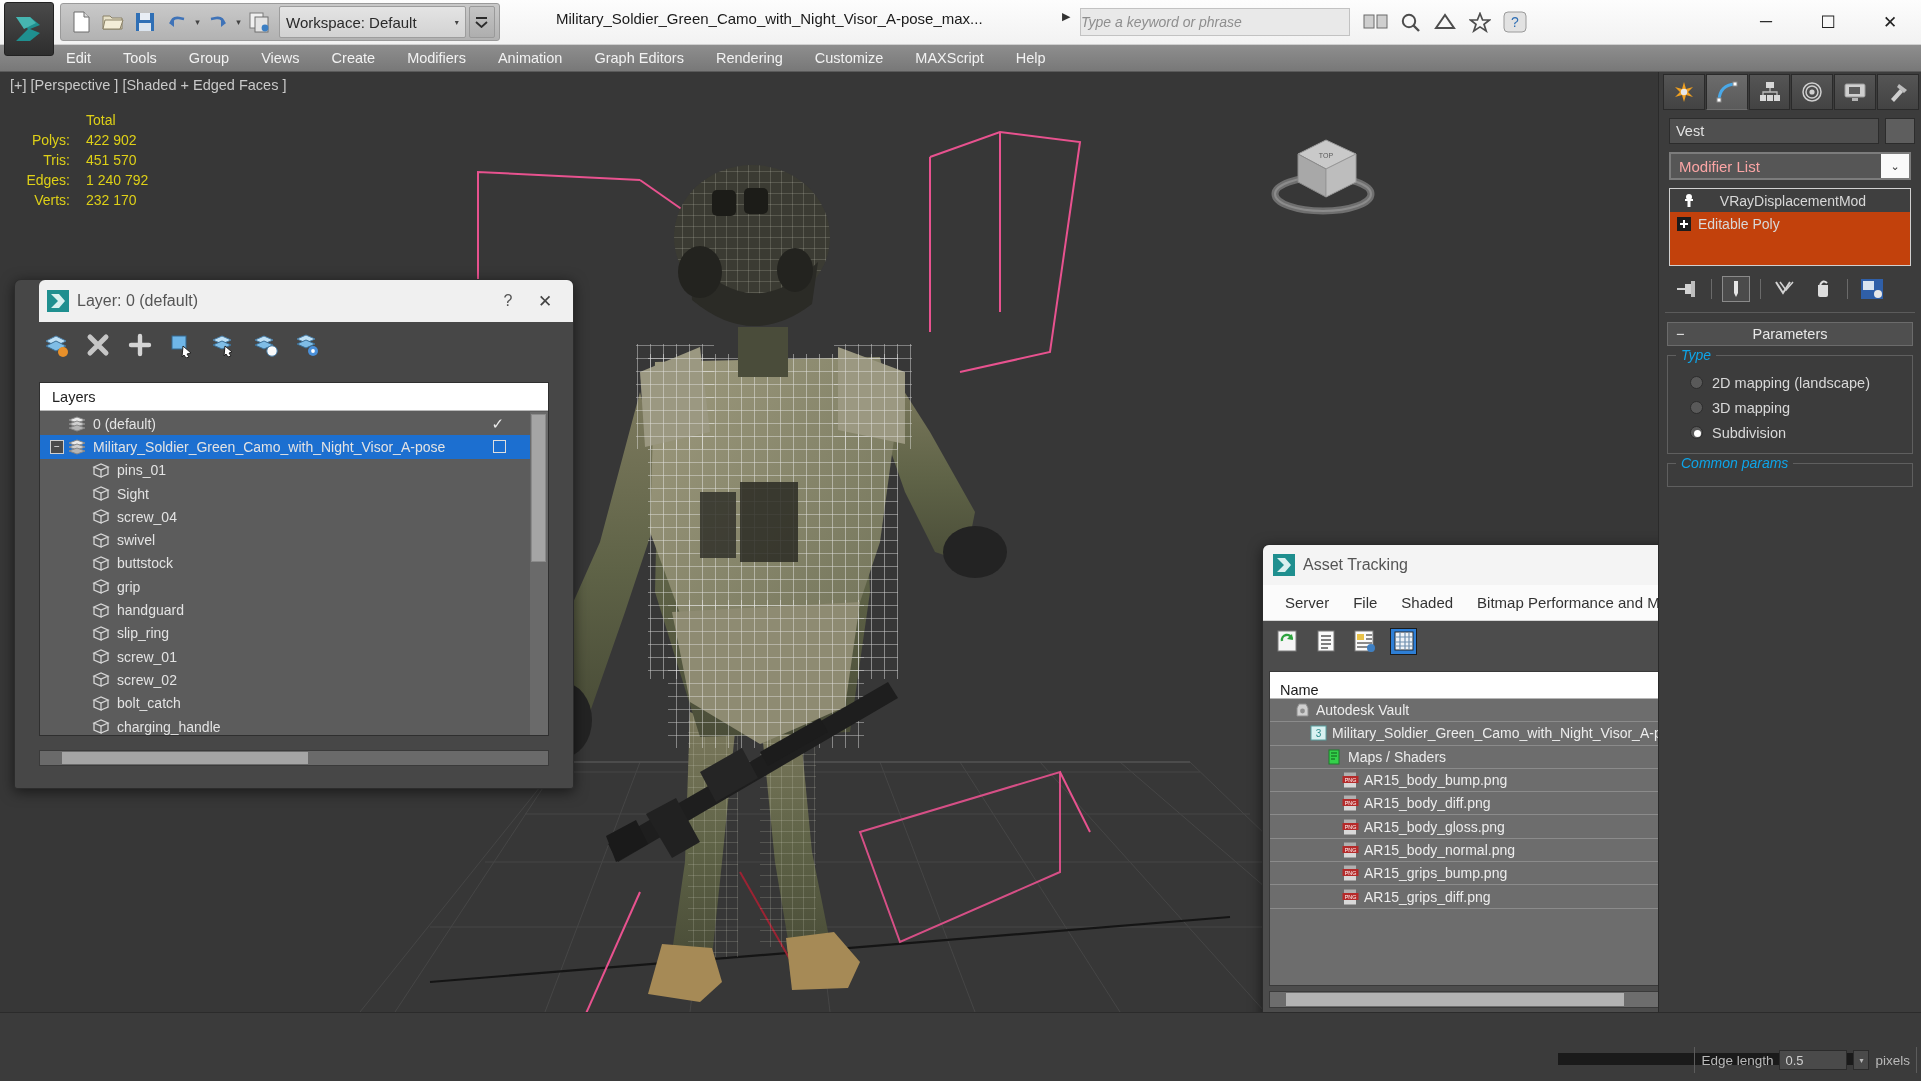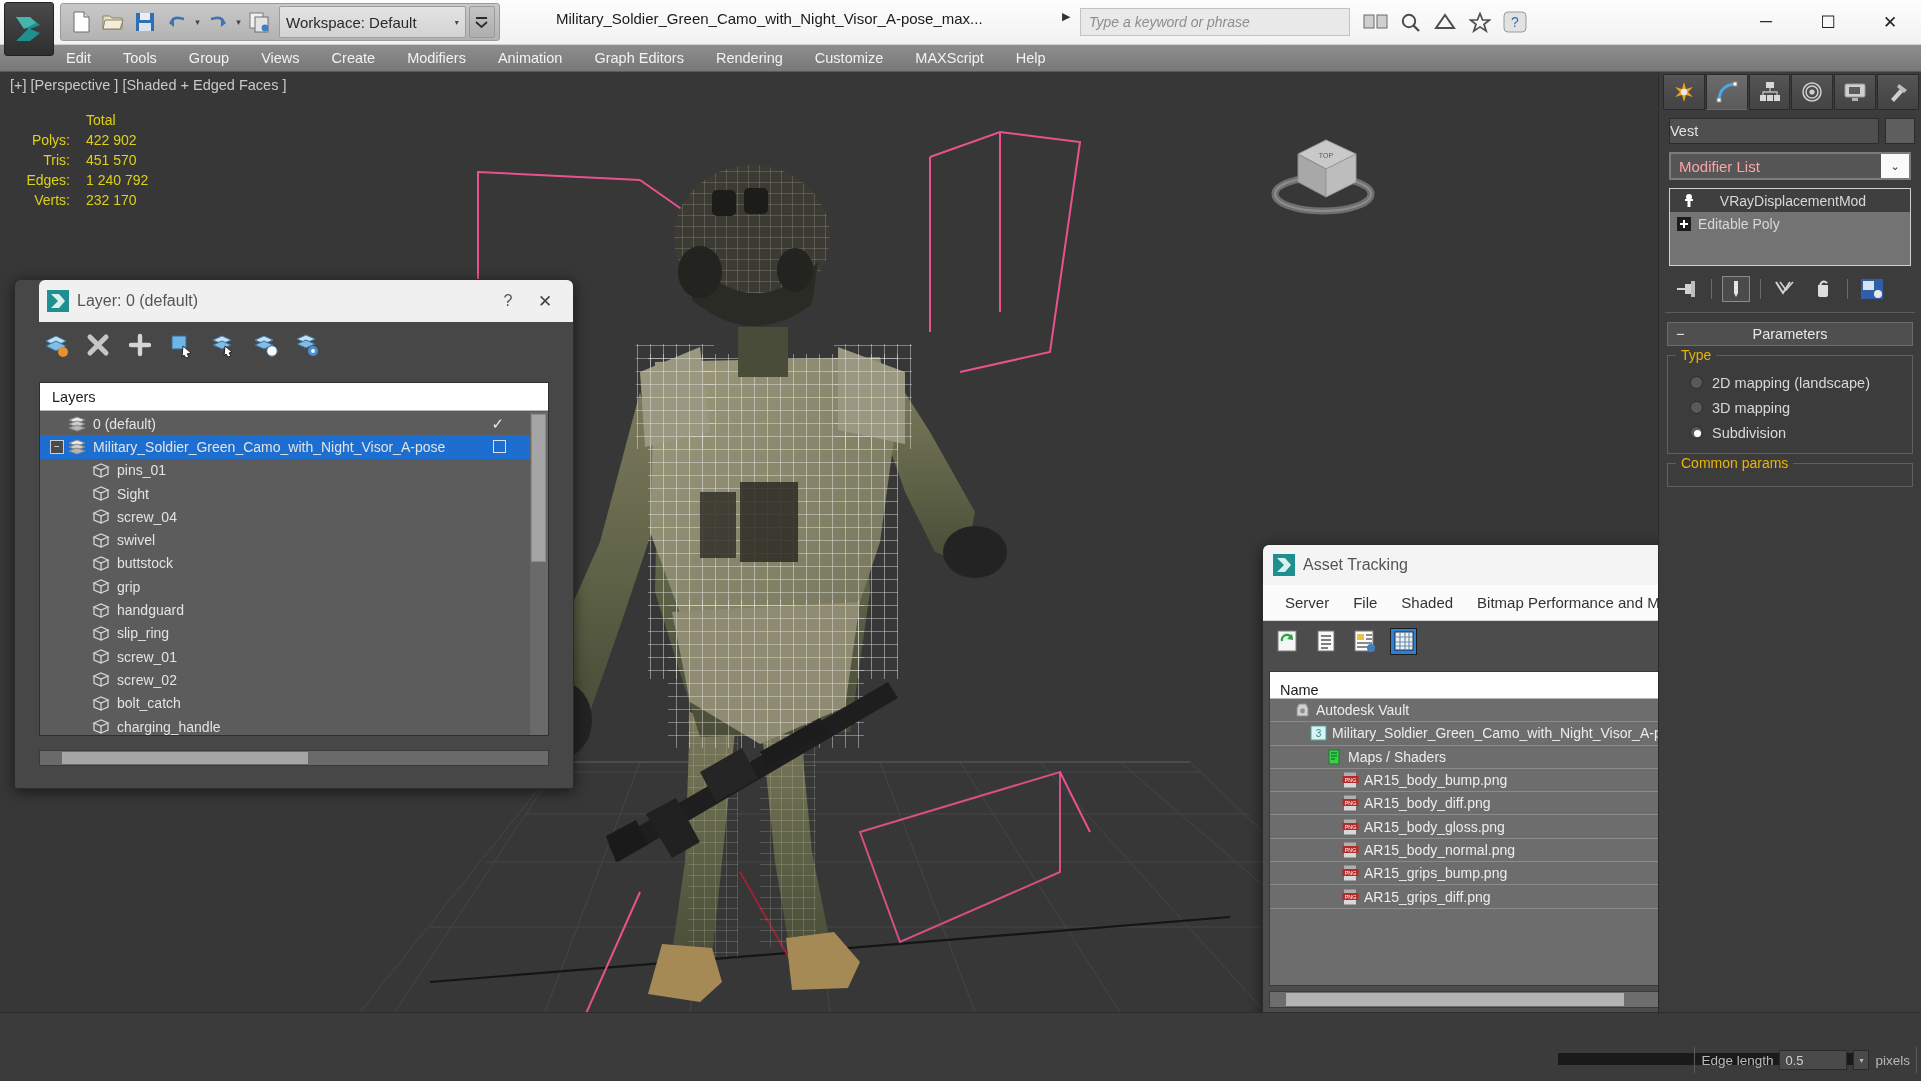--- a/index.html
+++ b/index.html
@@ -24,21 +24,21 @@
     background:linear-gradient(#e4e4e4,#d2d2d2); border:1px solid #9d9d9d; border-radius:2px;
     padding:0 6px; color:#2a2a2a; font-size:15px; }
   .wspace .wlab { margin-right:38px; }
   .wspace .wcar { font-size:8px; color:#444; }
   .wdrop { width:26px; height:32px; margin-left:3px;
     background:linear-gradient(#c4c4c4,#aeaeae); border:1px solid #9a9a9a;
     display:flex;align-items:center;justify-content:center;font-size:10px;color:#333;border-radius:2px;}
   .filename { position:absolute; left:556px; top:10px; font-size:15px; color:#1a1a1a; }
   .fnarrow { position:absolute; left:1062px; top:10px; font-size:11px; color:#333; }
   .searchbox { position:absolute; left:1080px; top:8px; width:270px; height:28px;
-    background:#e9e9e9; border:1px solid #c2c2c2; display:flex; align-items:center; padding-left:8px;}
+    background:#e9e9e9; border:1px solid #c2c2c2; display:flex; align-items:center; }
   .searchbox span { font-style:italic; color:#8e8e8e; font-size:14px; }
   .righticons { position:absolute; left:1360px; top:7px; display:flex; align-items:center; gap:5px;}
   .righticons .ri { width:30px; height:30px; display:flex;align-items:center;justify-content:center;}
   .wctl { position:absolute; top:0; height:44px; width:62px; display:flex; align-items:center;
     justify-content:center; color:#222; font-size:17px; }
   .wctl.min { right:124px; } .wctl.max { right:62px; } .wctl.close { right:0; }
 
   
   .menubar { position:absolute; left:0; top:45px; width:1921px; height:27px;
     background:linear-gradient(#8e8e8e,#787878); display:flex; align-items:center;
@@ -134,44 +134,44 @@
 
   
   .cmdpanel { position:absolute; left:1658px; top:72px; width:263px; height:940px;
     background:#3c3c3c; border-left:1px solid #2a2a2a;}
   .cp-tabs { display:flex; height:38px; padding:2px 2px 0 4px; gap:1px;}
   .cptab { flex:1; height:36px; background:linear-gradient(#555,#434343);
     border:1px solid #2a2a2a; display:flex;align-items:center;justify-content:center;}
   .cptab.act { background:linear-gradient(#6c6c6c,#5a5a5a); border-bottom-color:#6c6c6c;}
   .cp-namerow { display:flex; align-items:center; padding:8px 6px 0 10px; gap:6px;}
   .cp-name { flex:1; height:26px; background:#4f4f4f; border:1px solid #2c2c2c;
-    color:#e2e2e2; font-size:14.5px; display:flex;align-items:center; }
+    color:#e2e2e2; font-size:14.5px; display:flex;align-items:center; padding-left:6px;}
   .cp-color { width:30px; height:26px; background:#5e5e5e; border:1px solid #2c2c2c;}
   .cp-modlist { margin:8px 10px 0 10px; height:28px; background:#565656;
     border:2px solid #7c7c7c; display:flex; align-items:center; }
   .cp-modlist .lbl { flex:1; color:#fca5a5; font-size:15px; padding-left:8px;}
   .cp-modlist .car { width:28px; height:24px; background:#fafafa; color:#333;
     display:flex;align-items:center;justify-content:center; font-size:11px;}
-  .cp-stack { margin:8px 10px 0 10px; height:78px; background:#737373; border:1px solid #d0d0d0;}
+  .cp-stack { margin:8px 10px 0 10px; height:78px; background:#c2410c; border:1px solid #d0d0d0;}
   .stkrow { height:23px; display:flex; align-items:center; color:#d8d8d8; font-size:14px;
     padding-left:6px;}
   .stkrow.top { background:#3f3f3f; justify-content:center; }
   .stkico { width:16px;height:16px;margin-right:6px; flex:0 0 auto;}
   .cp-stacktools { display:flex; align-items:center; gap:10px; padding:10px 0 0 14px;}
   .sticon { width:28px; height:26px; display:flex;align-items:center;justify-content:center;}
   .sticon.act { border:1px solid #8a8a8a; background:#4b4b4b; }
   .stbar { width:1px; height:20px; background:#6a6a6a;}
   .cp-div { margin:10px 6px 0 6px; height:1px; background:#5b5b5b;}
   .cp-roll { margin:9px 8px 0 8px; }
   .roll-hdr { height:24px; background:#4f4f4f; border:1px solid #6b6b6b; color:#e8e8e8;
     font-size:14.5px; display:flex; align-items:center; justify-content:center; position:relative;}
   .roll-hdr .mm { position:absolute; left:8px; }
   .group { margin-top:9px; border:1px solid #5f5f5f; padding:14px 8px 8px 8px; position:relative;}
   .group > .gtitle { position:absolute; top:-9px; left:8px; background:#3c3c3c; padding:0 5px;
-    color:#eab308; font-size:14px;}
+    color:#0ea5e9; font-size:14px;font-style:italic;}
   .radio { display:flex; align-items:center; height:25px; color:#d8d8d8; font-size:14.5px;}
   .rdot { width:13px; height:13px; border-radius:50%; background:#595959;
     border:1px solid #2c2c2c; margin:0 9px 0 14px; position:relative;}
   .rdot.on::after { content:''; position:absolute; left:3px; top:3px; width:7px;height:7px;
     border-radius:50%; background:#fff;}
 
   
   .bottombar { position:absolute; left:0; top:1012px; width:1921px; height:69px;
     background:#3b3b3b; border-top:1px solid #2b2b2b;}
   .bb-prog { position:absolute; left:1558px; top:40px; width:300px; height:12px; background:#1a1a1a;}

